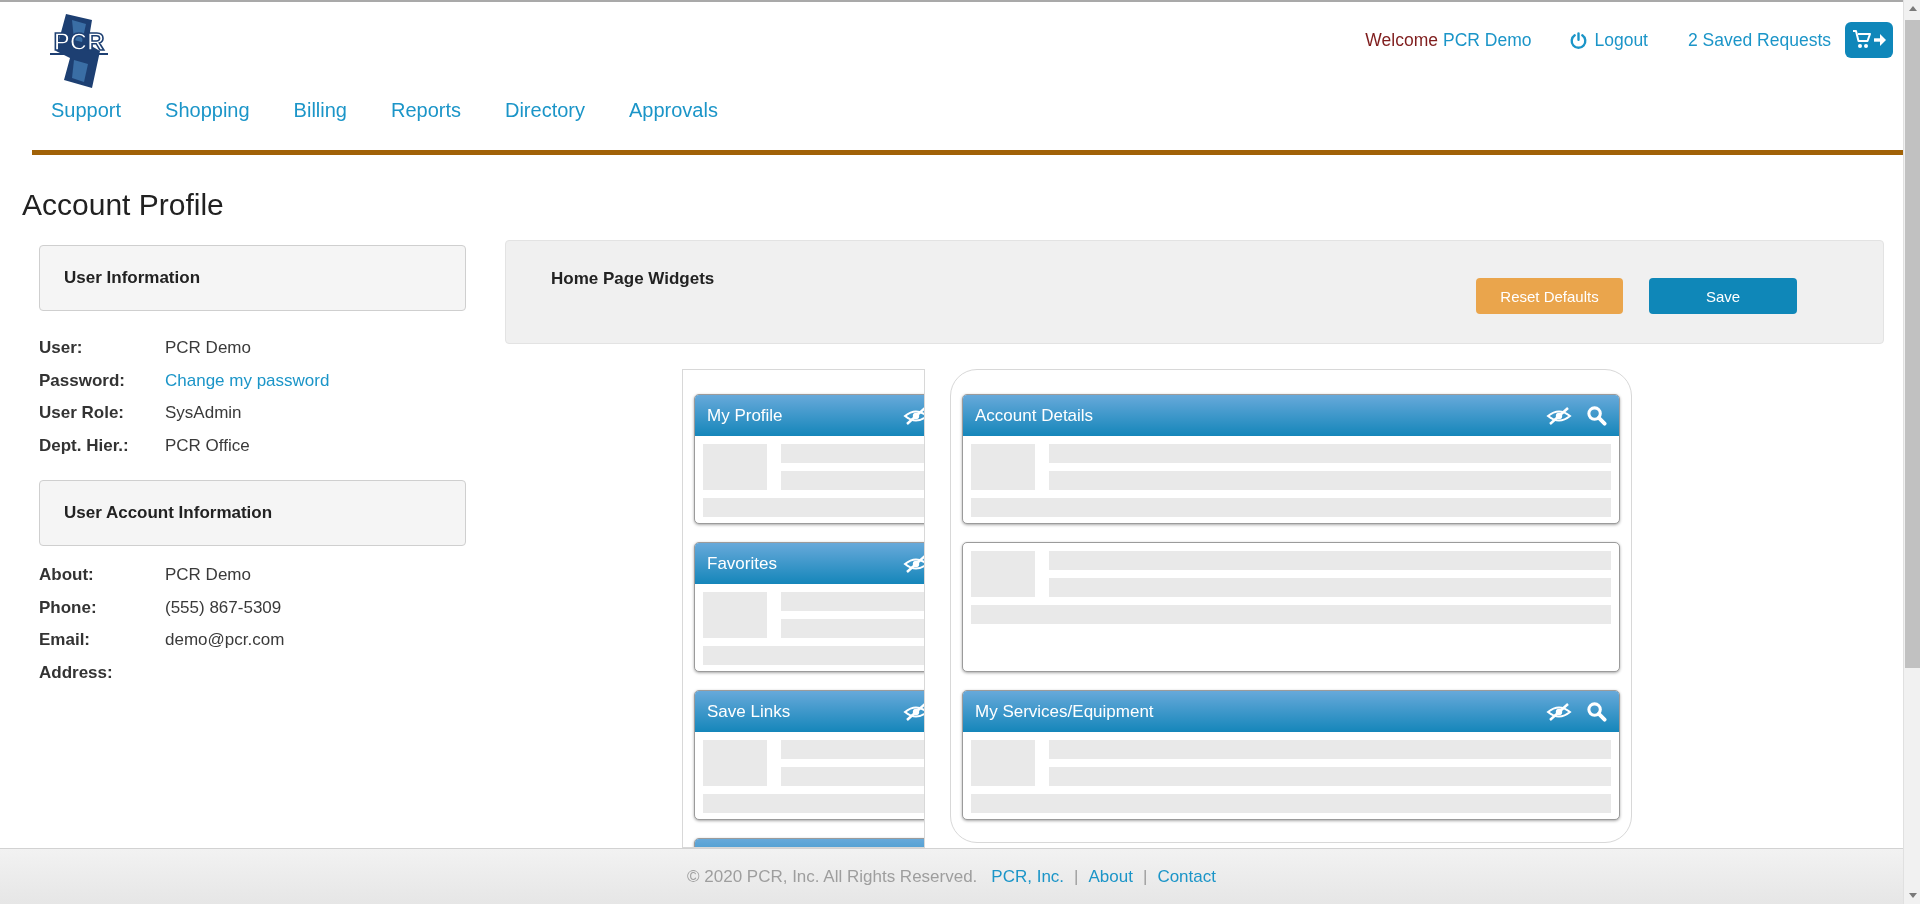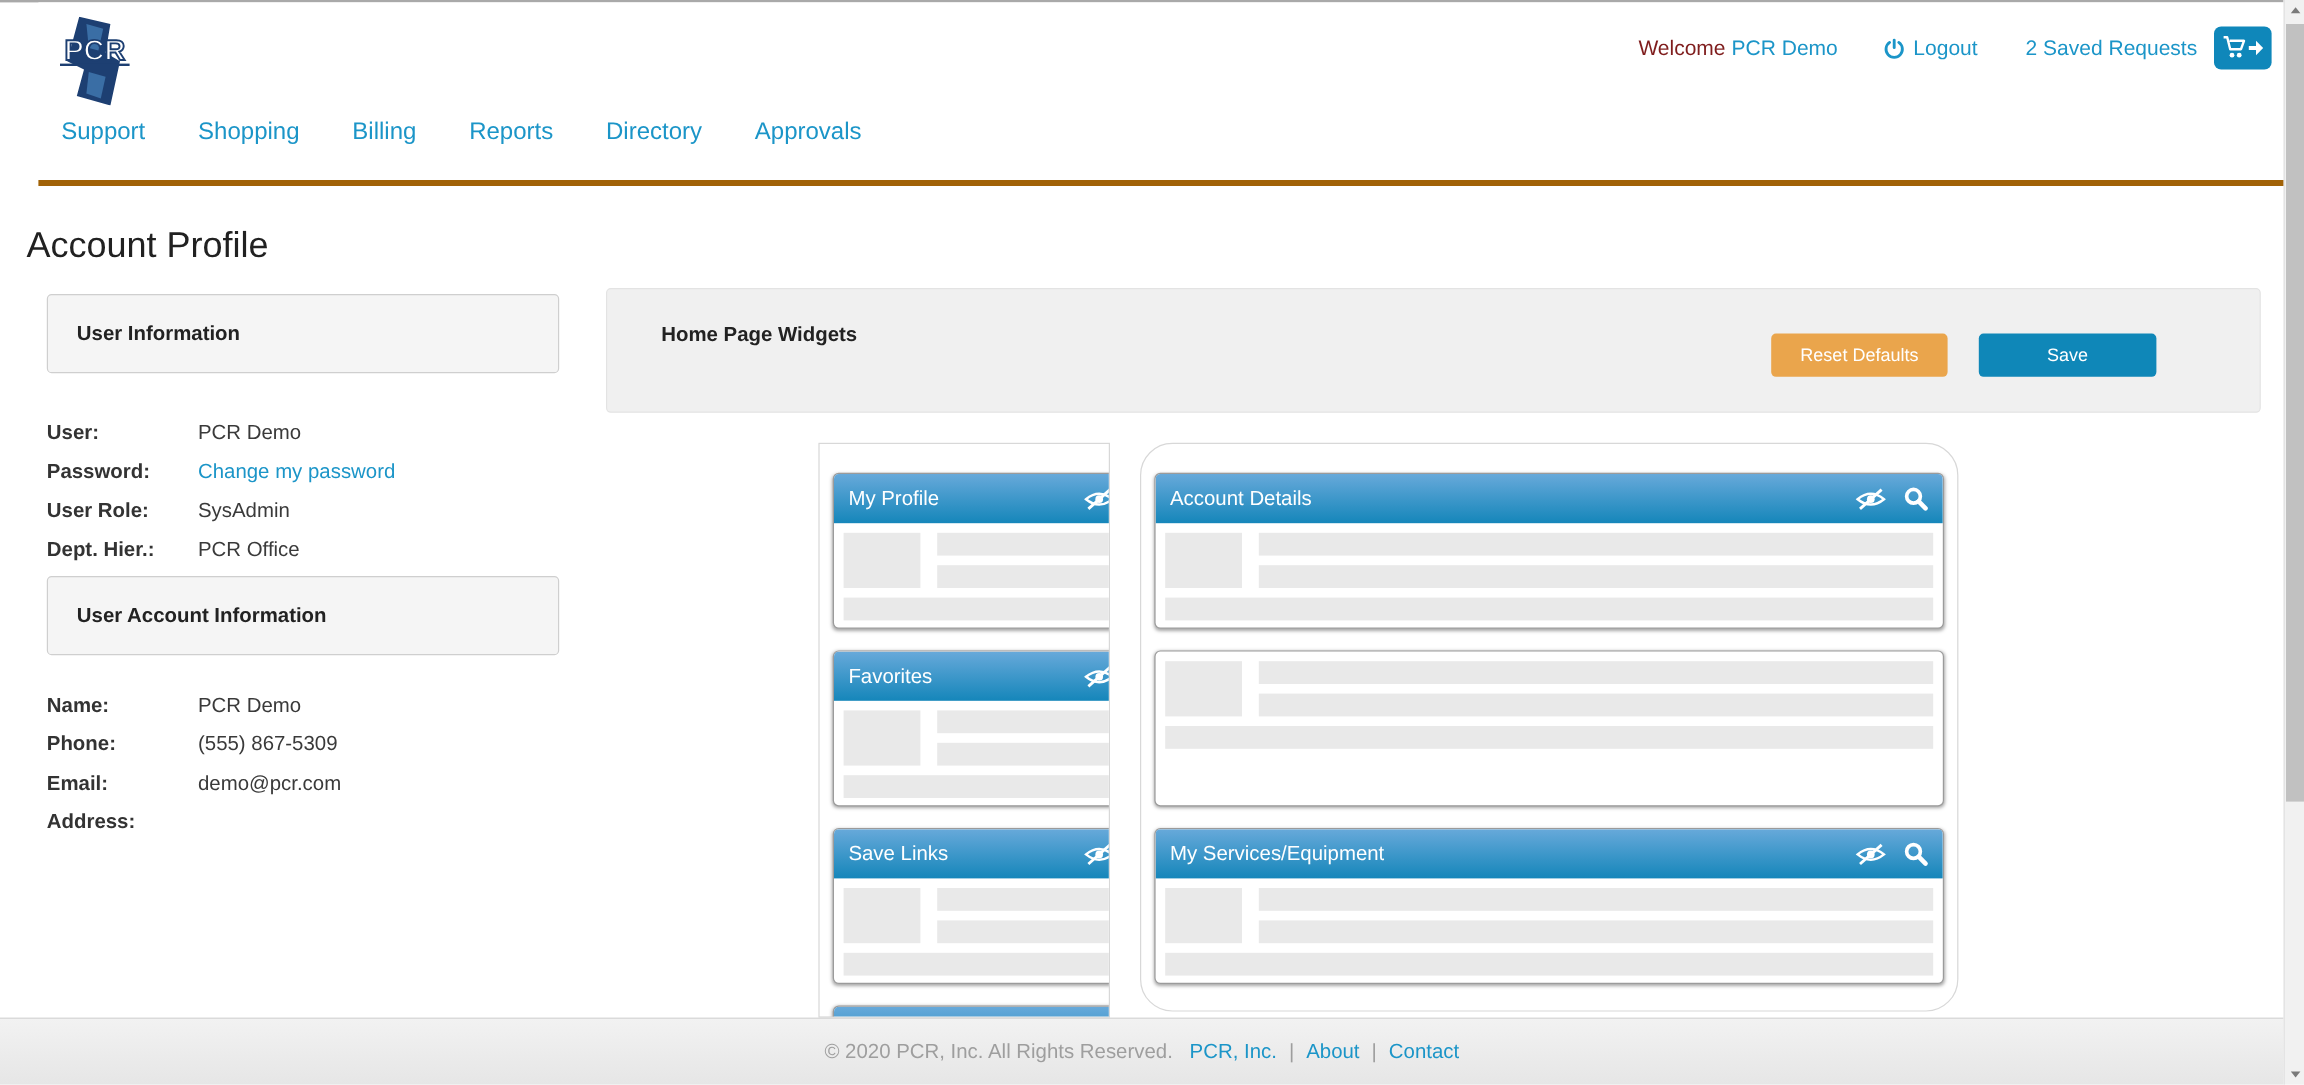--- a/index.html
+++ b/index.html
@@ -30,21 +30,21 @@
   .page-title { position:absolute; left:22px; top:188px; font-size:30px; font-weight:400; color:#212121; }
 
   
   .panel-box { position:absolute; left:39px; width:427px; height:66px; background:#f5f5f5; border:1px solid #cfcfcf; border-radius:4px; display:flex; align-items:center; padding-left:24px; font-size:17px; font-weight:bold; color:#222; }
   .box-user-info { top:245px; }
   .box-user-account { top:480px; }
 
   .info-rows { position:absolute; left:39px; font-size:17px; color:#333; }
   .rows-user { top:338px; }
   .rows-account { top:565px; }
-  .info-row { display:flex; height:32.5px; align-items:flex-end; }
+  .info-row { display:flex; height:32.5px; align-items:flex-start; }
   .info-label { width:126px; font-weight:bold; }
   .info-value { color:#3a3a3a; }
 
   
   .widgets-panel { position:absolute; left:505px; top:240px; width:1379px; height:104px; background:#f0f0f0; border:1px solid #e3e3e3; border-radius:4px; }
   .widgets-panel-title { position:absolute; left:45px; top:28px; font-size:17px; font-weight:bold; color:#222; }
   .btn { position:absolute; top:37px; height:36px; border:none; border-radius:4px; color:#fff; font-size:15px; font-family:"Liberation Sans", sans-serif; cursor:pointer; }
   .btn-reset { right:260px; width:147px; background:#eaa54c; }
   .btn-save { right:86px; width:148px; background:#0f87b8; }
 
@@ -158,21 +158,21 @@
       <span class="info-label">Dept. Hier.:</span>
       <span class="info-value">PCR Office</span>
     </div>
   </div>
 
   <div class="panel-box box-user-account">
     <span>User Account Information</span>
   </div>
   <div class="info-rows rows-account">
     <div class="info-row">
-      <span class="info-label">Name:</span>
+      <span class="info-label">About:</span>
       <span class="info-value">PCR Demo</span>
     </div>
     <div class="info-row">
       <span class="info-label">Phone:</span>
       <span class="info-value">(555) 867-5309</span>
     </div>
     <div class="info-row">
       <span class="info-label">Email:</span>
       <span class="info-value">demo@pcr.com</span>
     </div>

